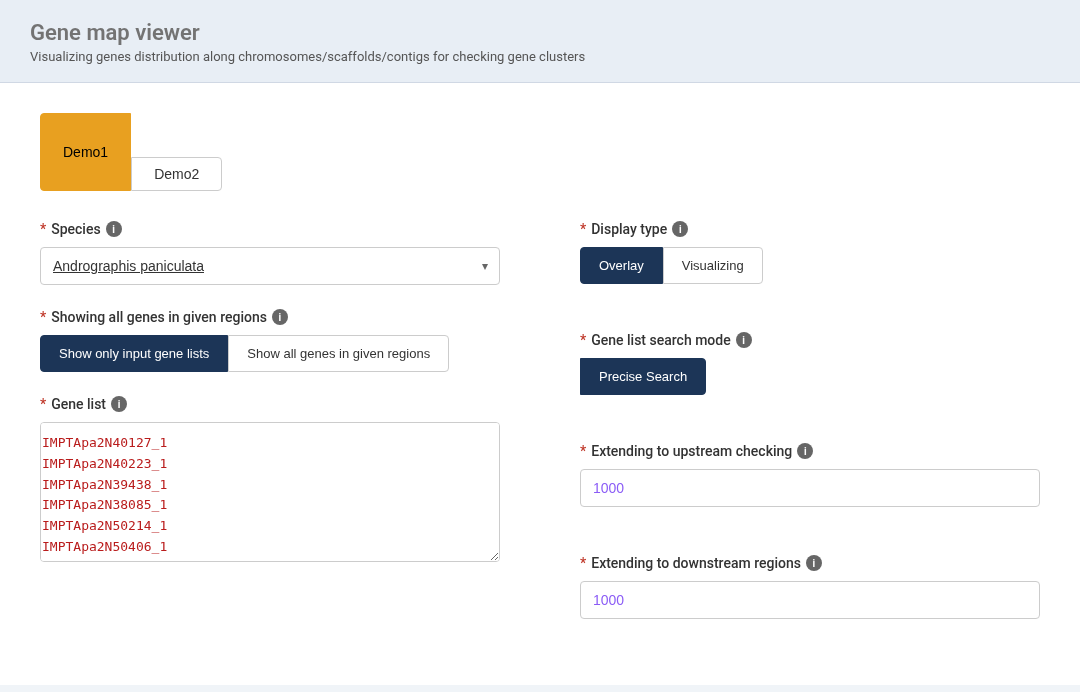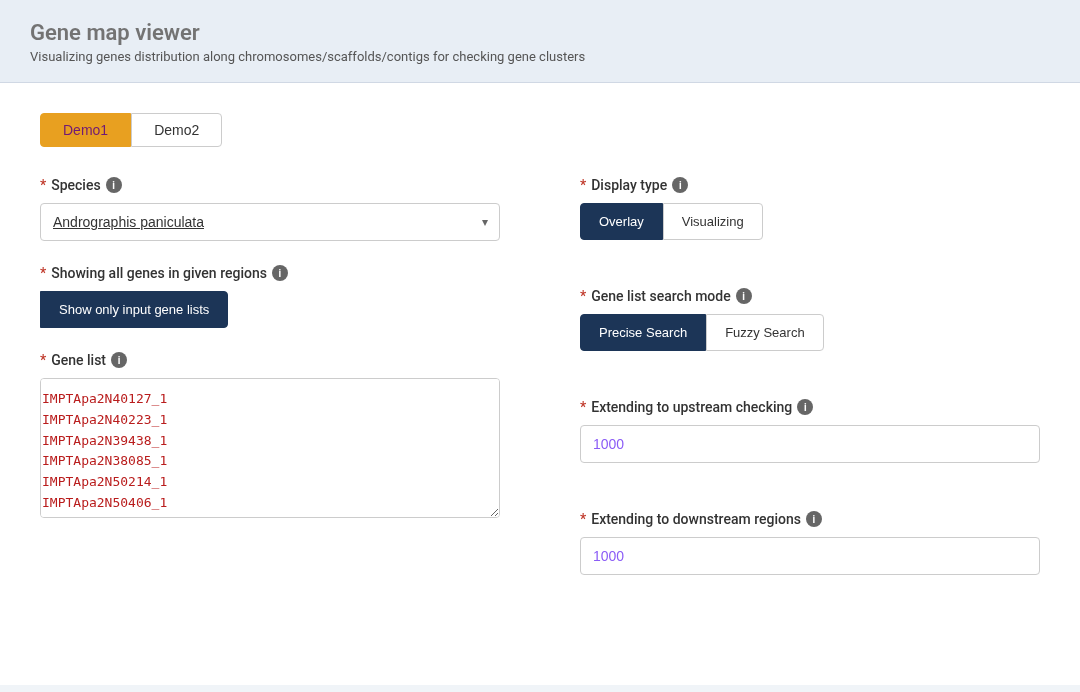--- a/index.html
+++ b/index.html
@@ -42,24 +42,25 @@
       cursor: pointer;
       font-size: 14px;
       background: #fff;
       color: #333;
     }
     .tab-btn:first-child {
       border-radius: 4px 0 0 4px;
     }
     .tab-btn:last-child {
       border-radius: 0 4px 4px 0;
+      margin-top: 44px;
     }
     .tab-btn.active {
       background: #e8a020;
-      color: #701a75;
+      color: #000000;
       border-color: #e8a020;
     }
     .form-grid {
       display: grid;
       grid-template-columns: 1fr 1fr;
       gap: 0 80px;
     }
     .form-section {
       margin-bottom: 24px;
     }
@@ -197,20 +198,21 @@
       </div>
 
       <div class="form-section">
         <div class="form-label">
           <span class="asterisk">*</span>
           <span>Showing all genes in given regions</span>
           <span class="info-icon">i</span>
         </div>
         <div class="btn-group">
           <button class="btn active">Show only input gene lists</button>
+          <button class="btn">Show all genes in given regions</button>
         </div>
       </div>
 
       <div class="form-section">
         <div class="form-label">
           <span class="asterisk">*</span>
           <span>Gene list</span>
           <span class="info-icon">i</span>
         </div>
         <textarea class="form-textarea" style="">IMPTApa2N40127_1
@@ -239,21 +241,20 @@
       </div>
 
       <div class="form-section">
         <div class="form-label">
           <span class="asterisk">*</span>
           <span>Gene list search mode</span>
           <span class="info-icon">i</span>
         </div>
         <div class="btn-group">
           <button class="btn active">Precise Search</button>
-          <button class="btn">Fuzzy Search</button>
         </div>
       </div>
 
       <div class="form-section">
         <div class="form-label">
           <span class="asterisk">*</span>
           <span>Extending to upstream checking</span>
           <span class="info-icon">i</span>
         </div>
         <input type="text" class="form-input" value="1000" style="">

